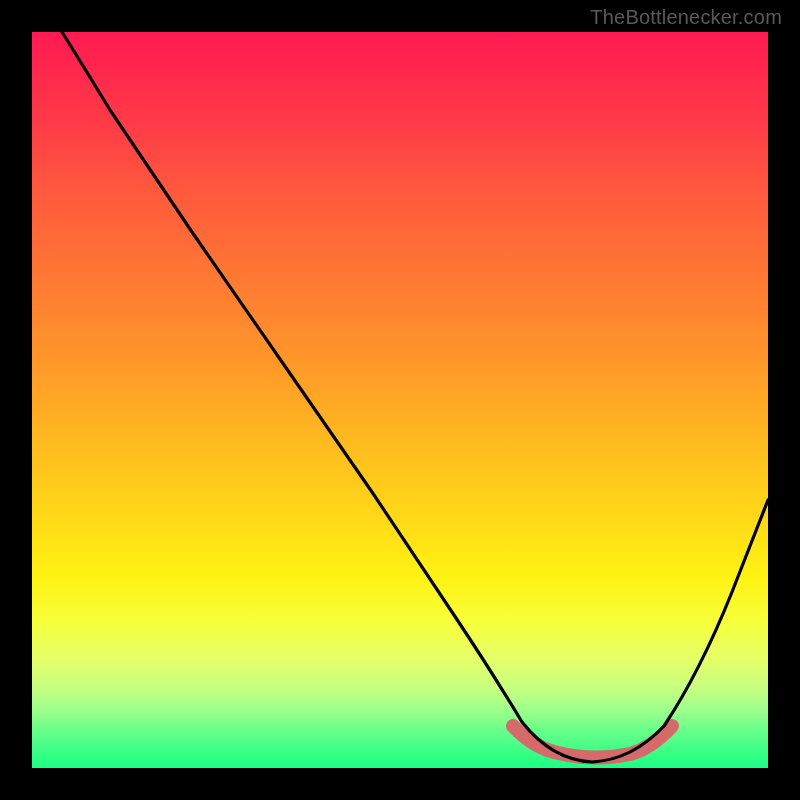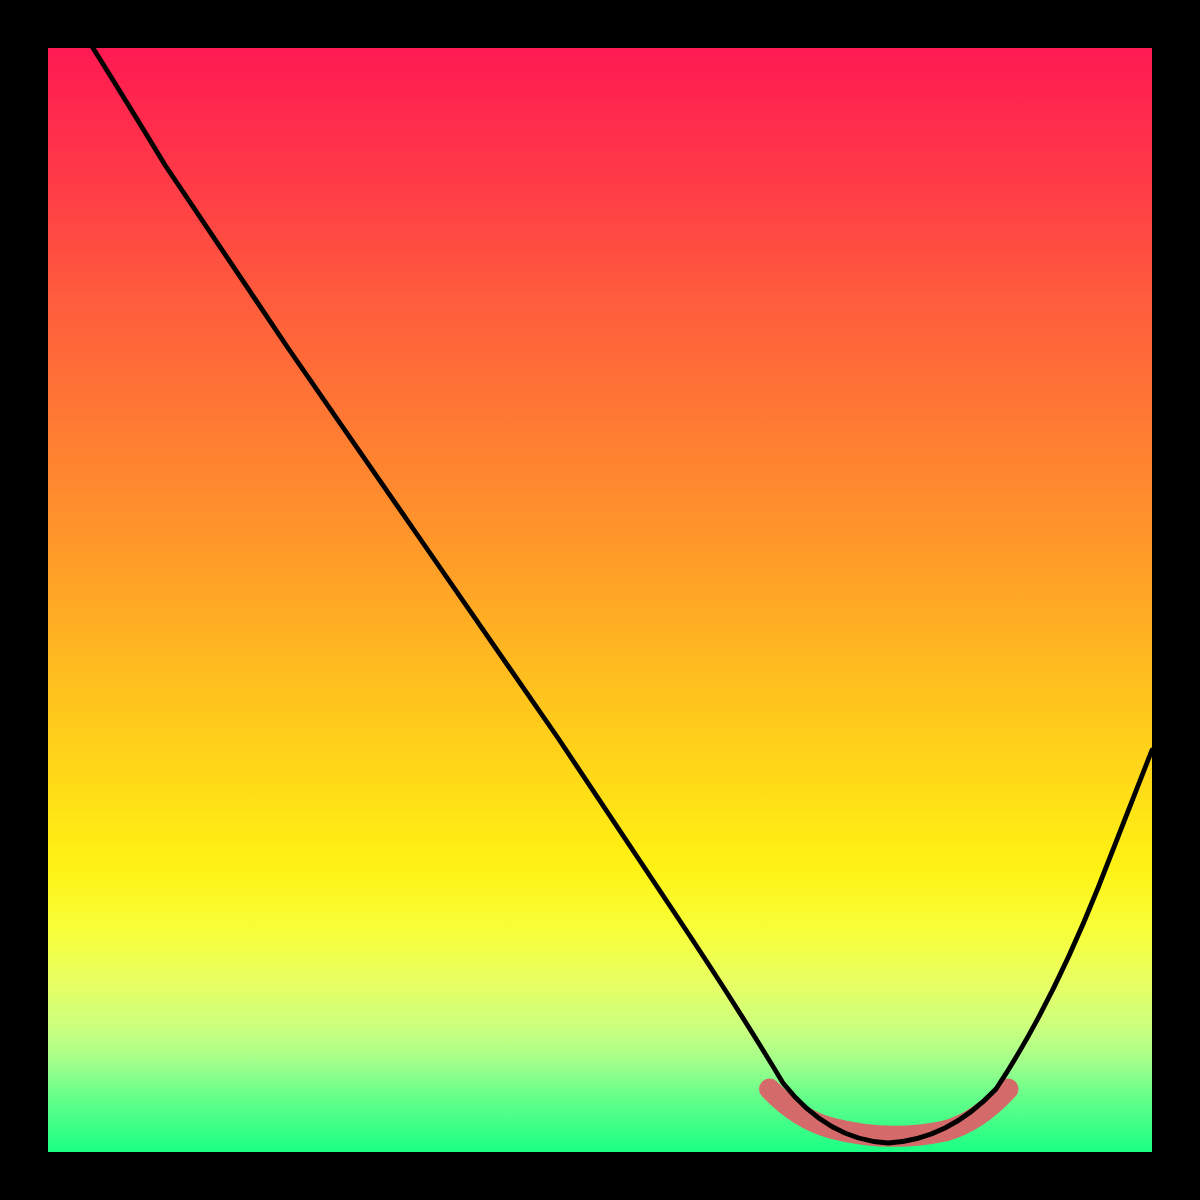--- a/index.html
+++ b/index.html
@@ -62,20 +62,21 @@
     font-weight: 500;
     letter-spacing: 0.2px;
     user-select: none;
   }
 </style>
 </head>
 <body>
 
 <div class="chart-wrap">
 
+  <div class="watermark">TheBottlenecker.com</div>
 
   <div class="plot-area">
     <div class="gradient-bg"></div>
 
     <svg class="curve" viewBox="0 0 736 736" preserveAspectRatio="none">
 
       <path d="M 481 694
                Q 500 714 522 720
                Q 560 730 598 722
                Q 620 716 640 694" fill="none" stroke="#d56a6a" stroke-width="14" stroke-linecap="round" stroke-linejoin="round"></path>

